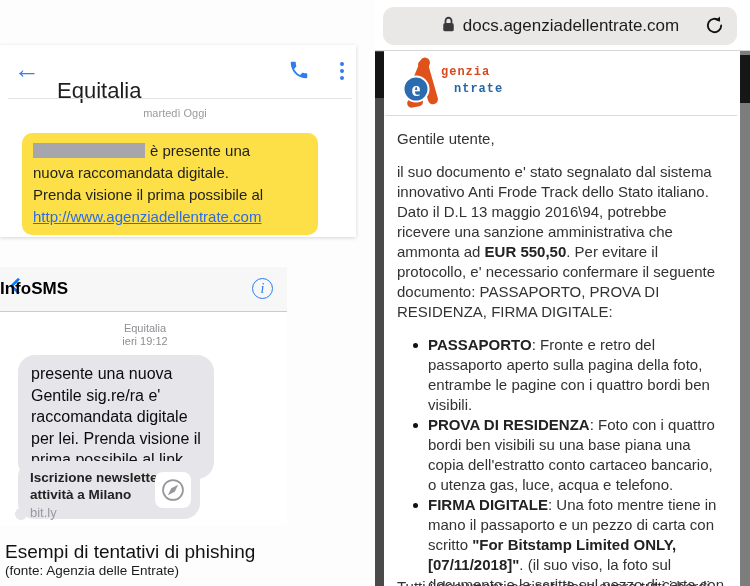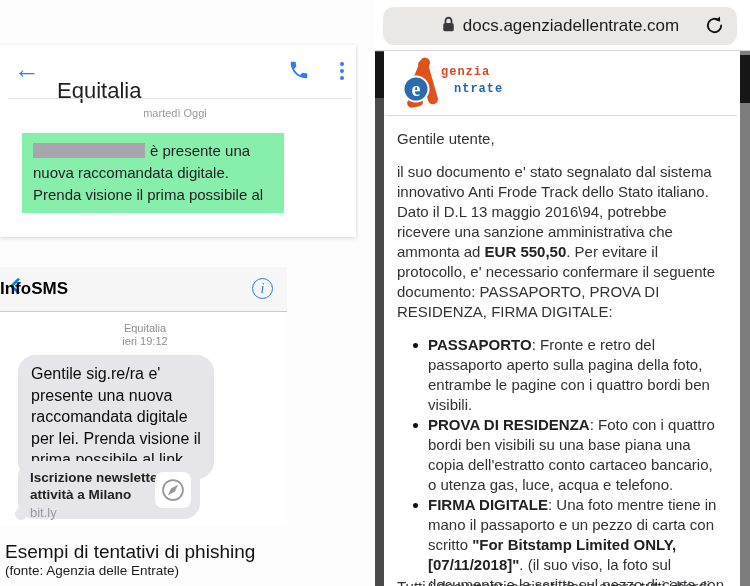--- a/index.html
+++ b/index.html
@@ -11,21 +11,21 @@
   .sms1{position:absolute;left:0;top:45px;width:356px;height:192px;background:#fff;
         box-shadow:0 1px 4px rgba(0,0,0,.16);}
   .sms1-header{position:relative;height:52px;}
   .back-arrow{position:absolute;left:14px;top:11px;color:#3c7df0;font-size:26px;line-height:26px;}
   .sms1-title{position:absolute;left:57px;top:13px;font-size:22px;color:#1e1e1e;margin-top:20px;}
   .phone-ic{position:absolute;right:46px;top:14px;}
   .dots{position:absolute;right:10px;top:15px;display:flex;flex-direction:column;gap:3px;padding:2px;}
   .dots i{width:4px;height:4px;border-radius:50%;background:#2f7cf2;}
   .sms1-divider{position:absolute;left:8px;right:4px;top:53px;border-top:1px solid #e3e3e3;}
   .sms1-date{position:absolute;left:0;top:62px;width:350px;text-align:center;font-size:11px;color:#9b9b9b;}
-  .bubble-a{position:absolute;left:22px;top:88px;width:262px;background:#86efac;border-radius:1px;
+  .bubble-a{position:absolute;left:22px;top:88px;width:296px;background:#fde047;border-radius:10px;
             padding:7px 11px;font-size:15px;line-height:22px;color:#1f1f1f;}
   .redacted{display:inline-block;width:112px;height:15px;background:#a6a6ac;vertical-align:-2px;margin-right:5px;}
   .bubble-a a{color:#2e6be6;text-decoration:underline;}
 
   
   .sms2{position:absolute;left:0;top:267px;width:287px;height:258px;background:#fff;}
   .sms2-header{position:absolute;left:0;top:0;width:287px;height:45px;background:#f7f7f7;border-bottom:1px solid #cbcbcd;}
   .chev{position:absolute;left:12px;top:13px;width:12px;height:12px;border-left:3px solid #0a7bff;
         border-bottom:3px solid #0a7bff;transform:rotate(45deg);border-radius:1px;}
   .sms2-title{position:absolute;left:0;width:287px;top:12px;text-align:left;font-size:17px;font-weight:bold;color:#000;}
@@ -93,36 +93,37 @@
           <i></i>
           <i></i>
         </span>
     </div>
     <div class="sms1-divider"></div>
     <div class="sms1-date">martedì Oggi</div>
     <div class="bubble-a">
       <div><span class="redacted"></span><span>è presente una</span></div>
       <div>nuova raccomandata digitale.</div>
       <div>Prenda visione il prima possibile al</div>
+      <a href="#">http://www.agenziadellentrate.com</a>
     </div>
   </div>
 
   <div class="sms2">
     <div class="sms2-header">
       <span class="chev"></span>
       <span class="sms2-title">InfoSMS</span>
       <span class="info-ic">i</span>
     </div>
     <div class="sms2-date">
       <div>Equitalia</div>
       <div>ieri 19:12</div>
     </div>
     <div class="bubble-b">
+        <div>presente una nuova</div>
         <div>Gentile sig.re/ra e'</div>
-        <div>presente una nuova</div>
         <div>raccomandata digitale</div>
         <div>per lei. Prenda visione il</div>
         <div>prima possibile al link</div>
       </div>
     <div class="bubble-c">
       <div class="prev-title">
           <div>Iscrizione newsletter</div>
           <div>attività a Milano</div>
         </div>
       <div class="prev-domain">bit.ly</div>

